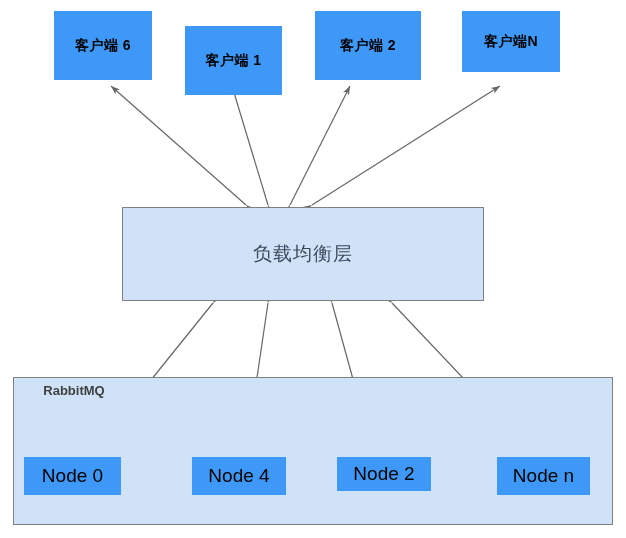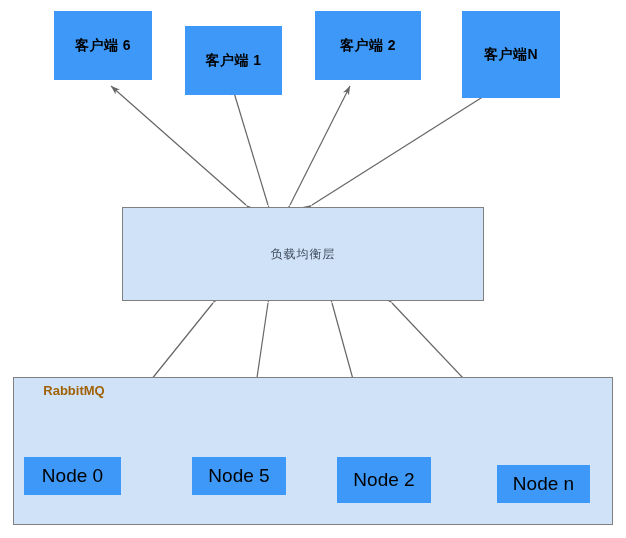--- a/index.html
+++ b/index.html
@@ -54,21 +54,21 @@
     width: 362px;
     height: 94px;
     background: #cfe2f8;
     border: 1px solid #808080;
     display: flex;
     align-items: center;
     justify-content: center;
     z-index: 3;
   }
   #lb-label {
-    font-size: 12px;
+    font-size: 19px;
     color: #3c4858;
     letter-spacing: 1px;
   }
   #cluster-box {
     position: absolute;
     box-sizing: border-box;
     left: 13px;
     top: 377px;
     width: 600px;
     height: 148px;
@@ -76,21 +76,21 @@
     border: 1px solid #808080;
     z-index: 1;
   }
   #cluster-label {
     position: absolute;
     left: 28px;
     top: 383px;
     width: 92px;
     font-size: 13px;
     font-weight: bold;
-    color: #a16207;
+    color: #404040;
     line-height: 15px;
     text-align: center;
     z-index: 2;
   }
   .cluster-label-line {
     display: block;
   }
 </style>
 </head>
 <body>
@@ -132,32 +132,32 @@
   <div id="clients-layer">
       <div class="node-box client-box" style="left: 54px; top: 11px; width: 98px; height: 69px;">
         <span>客户端 6</span>
       </div>
       <div class="node-box client-box" style="left: 185px; top: 26px; width: 97px; height: 69px;">
         <span>客户端 1</span>
       </div>
       <div class="node-box client-box" style="left: 315px; top: 11px; width: 106px; height: 69px;">
         <span>客户端 2</span>
       </div>
-      <div class="node-box client-box" style="left: 462px; top: 11px; width: 98px; height: 87px;">
+      <div class="node-box client-box" style="left: 462px; top: 11px; width: 98px; height: 61px;">
         <span>客户端N</span>
       </div>
     </div>
   <div id="nodes-layer">
       <div class="node-box mq-node-box" style="left: 24px; top: 457px; width: 97px; height: 38px;">
         <span>Node 0</span>
       </div>
       <div class="node-box mq-node-box" style="left: 192px; top: 457px; width: 94px; height: 38px;">
-        <span>Node 5</span>
+        <span>Node 4</span>
       </div>
-      <div class="node-box mq-node-box" style="left: 337px; top: 457px; width: 94px; height: 46px;">
+      <div class="node-box mq-node-box" style="left: 337px; top: 457px; width: 94px; height: 34px;">
         <span>Node 2</span>
       </div>
-      <div class="node-box mq-node-box" style="left: 497px; top: 457px; width: 93px; height: 38px; margin-top: 8px;">
+      <div class="node-box mq-node-box" style="left: 497px; top: 457px; width: 93px; height: 38px;">
         <span>Node n</span>
       </div>
     </div>
 
 </div>
 
 </body></html>

